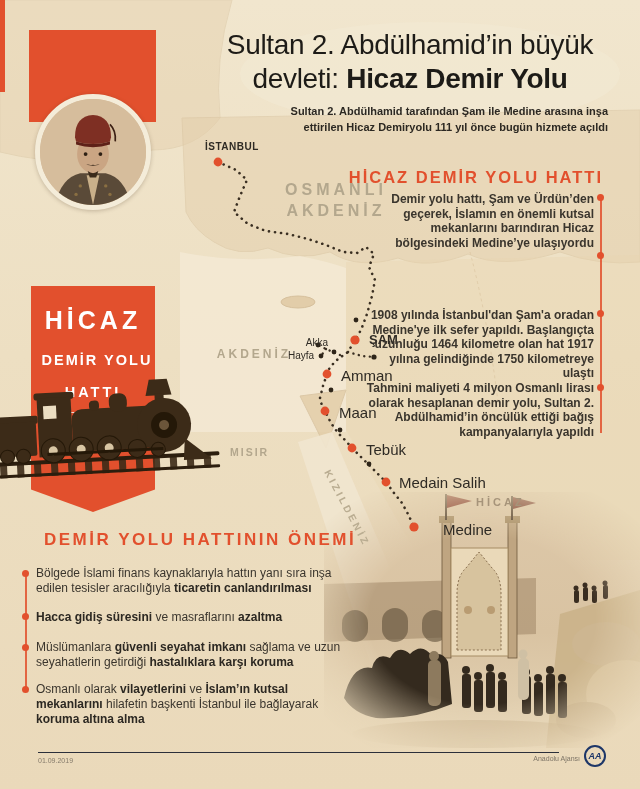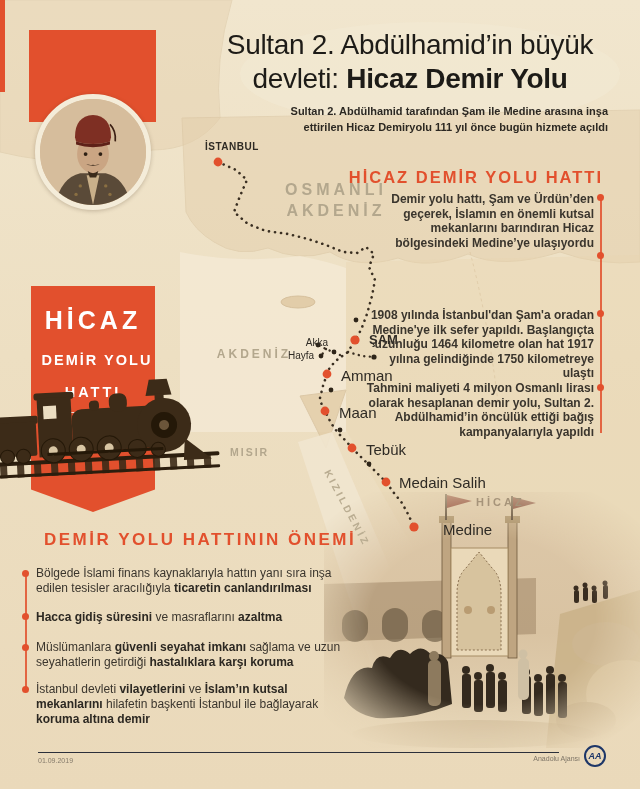--- a/index.html
+++ b/index.html
@@ -330,20 +330,20 @@
 
   <div class="imp-head" style="color:#e2502d;">DEMİR YOLU HATTININ ÖNEMİ</div>
   <div class="imp-line" style="background:#e2502d;"></div>
   <div class="imp-dot" style="top:570px;background:#e2502d;"></div>
   <div class="imp-dot" style="top:613px;background:#e2502d;"></div>
   <div class="imp-dot" style="top:644px;background:#e2502d;"></div>
   <div class="imp-dot" style="top:686px;background:#e2502d;"></div>
   <div class="imp-item" style="top:610px;"><span class="b">Hacca gidiş süresini</span><span> ve masraflarını </span><span class="b">azaltma</span></div>
   <div class="imp-item" style="top:566px;"><span>Bölgede İslami finans kaynaklarıyla hattın yanı sıra inşa edilen tesisler aracılığıyla </span><span class="b">ticaretin canlandırılması</span></div>
   <div class="imp-item" style="top:640px;"><span>Müslümanlara </span><span class="b">güvenli seyahat imkanı</span><span> sağlama ve uzun seyahatlerin getirdiği </span><span class="b">hastalıklara karşı koruma</span></div>
-  <div class="imp-item" style="top:682px;"><span>İstanbul devleti </span><span class="b">vilayetlerini</span><span> ve </span><span class="b">İslam’ın kutsal mekanlarını</span><span> hilafetin başkenti İstanbul ile bağlayarak </span><span class="b">koruma altına demir</span></div>
+  <div class="imp-item" style="top:682px;"><span>Osmanlı olarak </span><span class="b">vilayetlerini</span><span> ve </span><span class="b">İslam’ın kutsal mekanlarını</span><span> hilafetin başkenti İstanbul ile bağlayarak </span><span class="b">koruma altına alma</span></div>
 
   <div class="foot-rule"></div>
   <div class="foot-date">01.09.2019</div>
   <div class="foot-agency">Anadolu Ajansı</div>
   <div class="aa-logo">AA</div>
 
 </div>
 
 </body></html>

